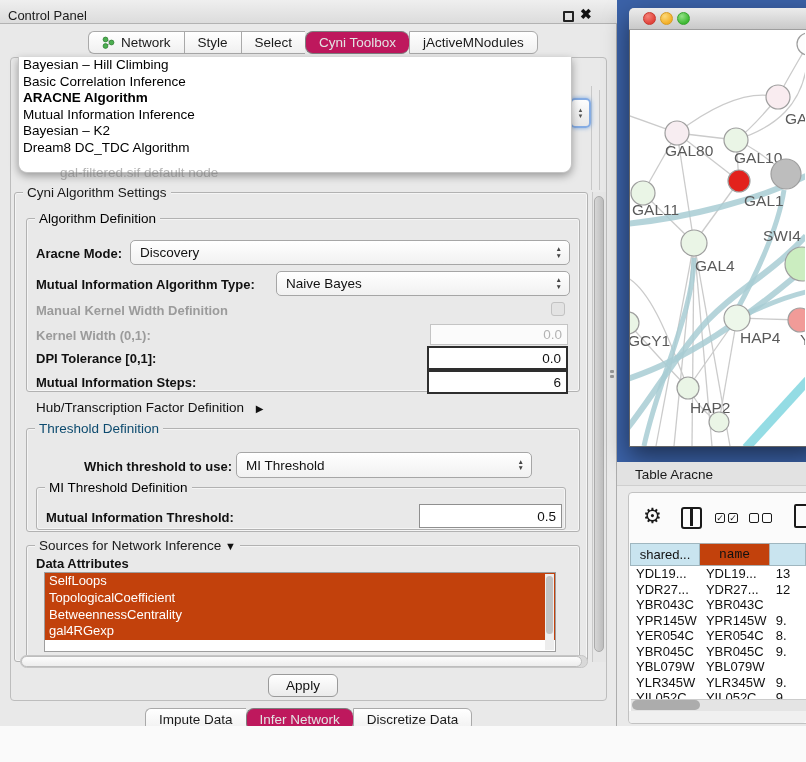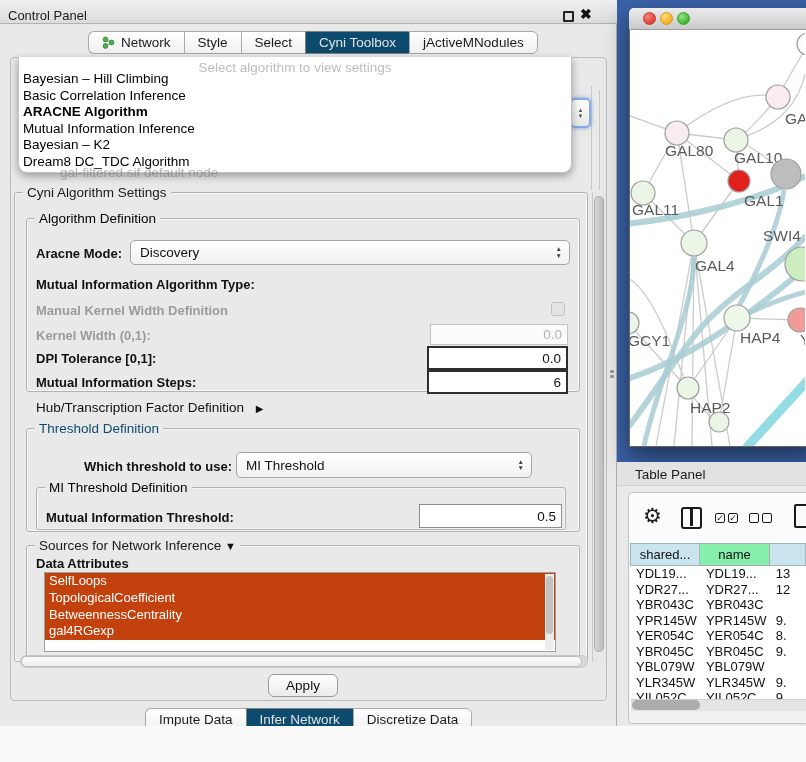--- a/index.html
+++ b/index.html
@@ -17,21 +17,21 @@
   #cp-float { left:563px; top:11px; width:11px; height:11px; border:2px solid #222; border-radius:1px; background:transparent; }
   #cp-close { left:580px; top:6px; font-size:14px; font-weight:bold; color:#111; }
 
   
   #tabbar { left:88px; top:31px; height:23px; display:flex; }
   .tab { height:23px; background:linear-gradient(#FFFFFF,#F0F0F0); border:1px solid #A9A9A9;
     border-right:none; font-size:13.5px; color:#1a1a1a; display:flex; align-items:center;
     padding:0 13px; white-space:nowrap; }
   .tab:first-child { border-radius:6px 0 0 6px; }
   .tab:last-child { border-right:1px solid #A9A9A9; border-radius:0 6px 6px 0; }
-  .tab.selected { background:#0c4a6e; color:#E3E3E3; border-color:#7F7F7F; }
+  .tab.selected { background:#be185d; color:#E3E3E3; border-color:#7F7F7F;border-radius:8px; }
   .tab .net-ico { margin-right:6px; width:13px; height:13px; }
 
   
   #content-panel { left:10px; top:57px; width:597px; height:644px; background:#E9E9E9;
     border:1px solid #BDBDBD; border-radius:4px; }
 
   
   .ghost-vline { width:1px; background:#C8C8C8; }
   #ghost-combo-spinner { left:570px; top:98px; width:21px; height:30px; border-radius:5px;
     background:linear-gradient(#FDFDFD,#E7E7E7); border:2px solid #85ACE3;
@@ -131,21 +131,21 @@
   .cb-pair { display:flex; gap:3px; }
   #tb-checked { left:715px; top:513px; } #tb-unchecked { left:749px; top:513px; }
   .cb { width:10px; height:10px; border:1.5px solid #1a1a1a; border-radius:2px; font-size:9px; line-height:8px; color:#1a1a1a; text-align:center; }
   #tb-doc { left:794px; top:504px; width:17px; height:24px; border:2.5px solid #1a1a1a; border-radius:2px; background:#FBFBFB; }
 
   #data-table { left:630px; top:543px; width:176px; }
   .thead { display:flex; height:23px; }
   .th { border:1px solid #9FB6BF; border-left:none; font-size:13px; color:#111;
     display:flex; align-items:center; justify-content:center; background:#C9E4EF; }
   .th:first-child { border-left:1px solid #9FB6BF; }
-  .th.gray { background:#86efac; border-color:#ABABAB; }
+  .th.gray { background:#c2410c; border-color:#ABABAB;font-family:Liberation Mono, monospace; }
   .trow { display:flex; height:15.5px; }
   .td { font-size:13px; color:#111; padding-left:6px; white-space:nowrap; overflow:hidden; display:flex; align-items:center; }
   #table-rows { position:absolute; left:630px; top:566px; width:176px; height:133px; overflow:hidden; background:#FFF; }
   #table-hscroll-track { left:631px; top:699px; width:175px; height:12px; background:#E4E4E4; border-top:1px solid #CCC; }
   #table-hscroll-thumb { left:632px; top:700px; width:68px; height:10px; background:#ACACAC; border-radius:5px; }
   #table-footer { left:629px; top:711px; width:177px; height:12px; background:#F0F0F0; border-radius:0 0 4px 4px; }
 </style>
 </head>
 <body>
 
@@ -186,21 +186,20 @@
 
   <div class="abs ghost-vline" style="left:591px; top:86px; height:104px;"></div>
   <div class="abs ghost-vline" style="left:599px; top:90px; height:100px;"></div>
   <div class="abs" id="ghost-combo-spinner">
       <span>▲</span>
       <span>▼</span>
     </div>
   <div class="abs" id="ghost-combo-text">gal-filtered.sif default node</div>
 
   <div class="abs" id="algo-dropdown">
-    <div class="dd-header">Select algorithm to view settings</div>
     <div id="dd-items">
         <div class="dd-item">Bayesian – Hill Climbing</div>
         <div class="dd-item">Basic Correlation Inference</div>
         <div class="dd-item bold">ARACNE Algorithm</div>
         <div class="dd-item">Mutual Information Inference</div>
         <div class="dd-item">Bayesian – K2</div>
         <div class="dd-item">Dream8 DC_TDC Algorithm</div>
       </div>
   </div>
 
@@ -216,20 +215,27 @@
   </div>
   <div class="abs lbl b" style="left:36px; top:246px;">Aracne Mode:</div>
   <div class="abs combo" style="left:130px; top:240px; width:440px; height:25px;">
     <span>Discovery</span>
     <span class="spin">
         <span>▲</span>
         <span>▼</span>
       </span>
   </div>
   <div class="abs lbl b" style="left:36px; top:277px;">Mutual Information Algorithm Type:</div>
+  <div class="abs combo" style="left:276px; top:271px; width:294px; height:25px;">
+    <span>Naive Bayes</span>
+    <span class="spin">
+        <span>▲</span>
+        <span>▼</span>
+      </span>
+  </div>
   <div class="abs lbl dis" style="left:36px; top:303px;">Manual Kernel Width Definition</div>
   <div class="abs" id="kernel-checkbox"></div>
   <div class="abs lbl dis" style="left:36px; top:328px;">Kernel Width (0,1):</div>
   <div class="abs tfield dis" style="left:430px; top:324px; width:138px; height:21px;">0.0</div>
   <div class="abs lbl b" style="left:36px; top:351px;">DPI Tolerance [0,1]:</div>
   <div class="abs tfield strong" style="left:427px; top:346px; width:141px; height:24px;">0.0</div>
   <div class="abs lbl b" style="left:36px; top:375px;">Mutual Information Steps:</div>
   <div class="abs tfield strong" style="left:427px; top:370px; width:141px; height:24px;">6</div>
 
   <div class="abs lbl" style="left:36px; top:400px; font-size:13.5px;">
@@ -355,21 +361,21 @@
         <circle cx="170" cy="290" r="12" fill="#F19B98" stroke="#9E9E9E" stroke-width="1.2"></circle>
         <text x="170" y="315" font-size="15.5" fill="#5A5A5A" font-family="Liberation Sans, sans-serif">Y</text>
         <circle cx="58" cy="358" r="11" fill="#EAF5E6" stroke="#9E9E9E" stroke-width="1.2"></circle>
         <text x="60" y="383" font-size="15.5" fill="#5A5A5A" font-family="Liberation Sans, sans-serif">HAP2</text>
         <circle cx="89" cy="392" r="10" fill="#EAF5E6" stroke="#9E9E9E" stroke-width="1.2"></circle>
       </svg>
   </div>
 
   <div class="abs" id="right-bottom-bg"></div>
   <div class="abs" id="table-panel-titlebar"></div>
-  <div class="abs" id="table-panel-title">Table Panel</div>
+  <div class="abs" id="table-panel-title">Table Aracne</div>
   <div class="abs" id="table-container"></div>
 
   <div class="abs" id="table-toolbar"></div>
   <div class="abs" id="tb-gear">⚙</div>
   <div class="abs" id="tb-columns"></div>
   <div class="abs cb-pair" id="tb-checked">
     <span class="cb">✓</span>
       <span class="cb">✓</span>
   </div>
   <div class="abs cb-pair" id="tb-unchecked">

